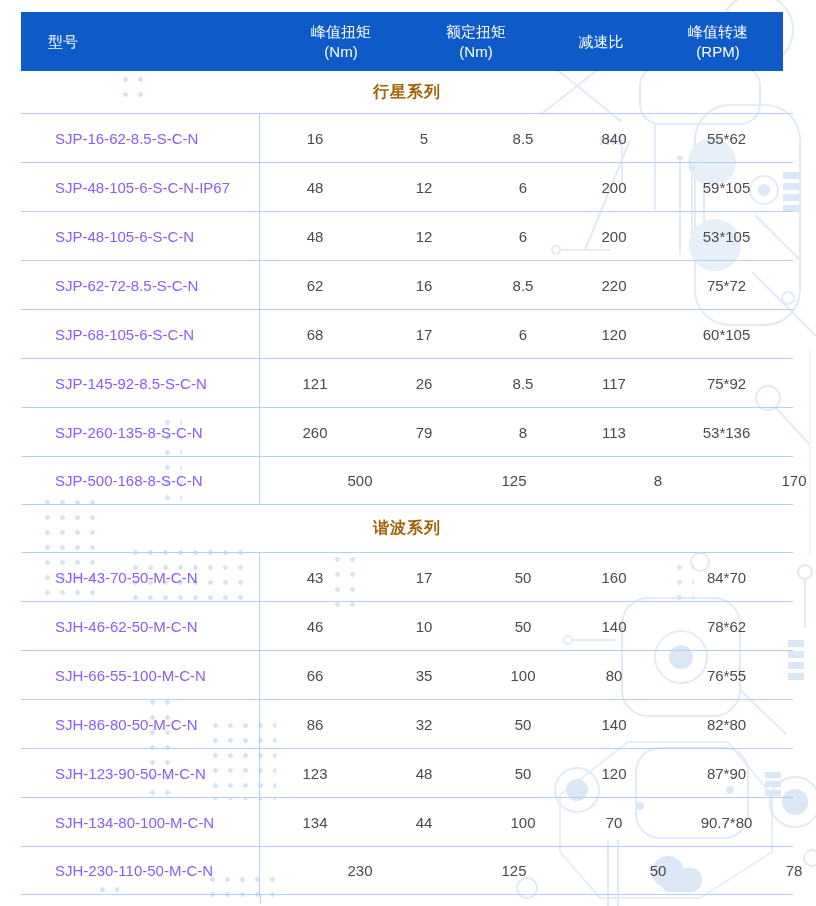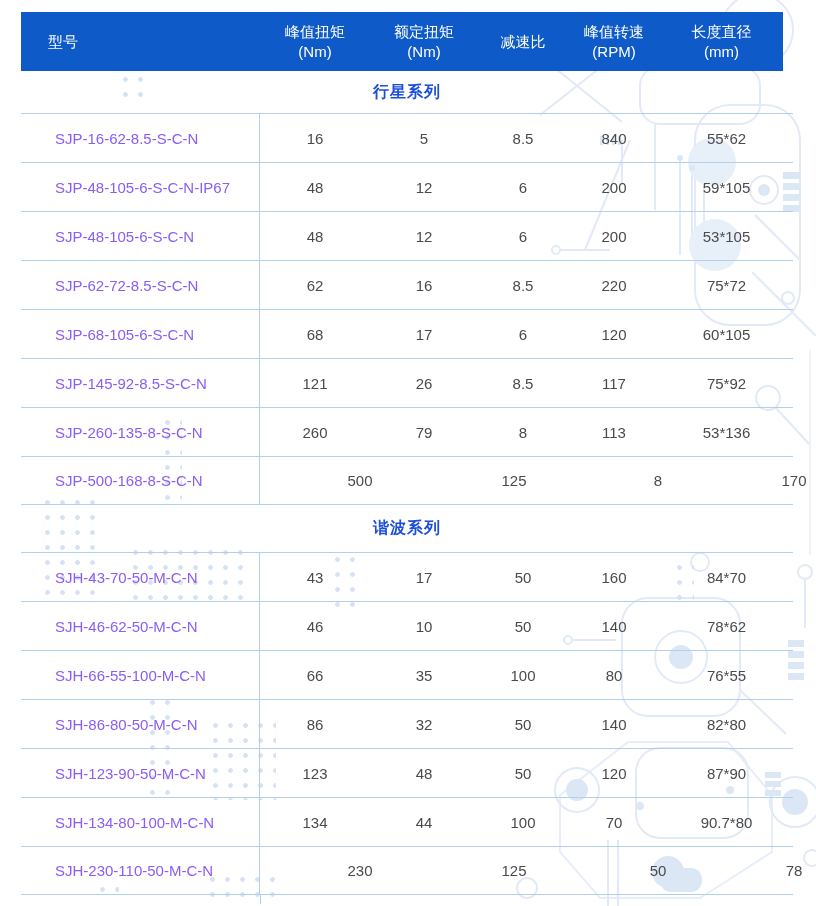--- a/index.html
+++ b/index.html
@@ -10,27 +10,27 @@
   .decor{position:absolute;left:0;top:0;width:816px;height:906px;pointer-events:none;}
   .dots{
     position:absolute;pointer-events:none;
     background-image:radial-gradient(circle,#d5e2f3 2px,rgba(255,255,255,0) 2.6px);
     background-size:15px 15px;
   }
   .spec-table{position:absolute;left:21px;top:12px;width:772px;}
   .thead{
     width:762px;height:59px;background:#0d5ac8;color:#ffffff;
     display:grid;grid-template-columns:239px 110px 108px 90px 92px 123px;
-    align-items:center;font-size:15px;
+    align-items:center;font-size:15px;gap:26px;
   }
   .th{display:flex;flex-direction:column;align-items:center;justify-content:center;line-height:20px;text-align:center;}
   .th.model{align-items:flex-start;padding-left:27px;}
   .section-title{
     width:772px;height:42px;display:flex;align-items:center;justify-content:center;
-    font-size:16px;font-weight:700;color:#1d4ed8;letter-spacing:1px;
+    font-size:16px;font-weight:700;color:#a16207;letter-spacing:1px;
   }
   .section-title.s2{height:47px;}
   .row{
     display:grid;grid-template-columns:239px 110px 108px 90px 92px 133px;
     height:49px;box-sizing:border-box;border-top:1px solid #b3cfee;
     color:#4a4a4a;font-size:15px;background:transparent;
   }
   .row.last{border-bottom:1px solid #b3cfee;gap:45px;}
   .cell{display:flex;align-items:center;justify-content:center;}
   .cell.model-cell{

